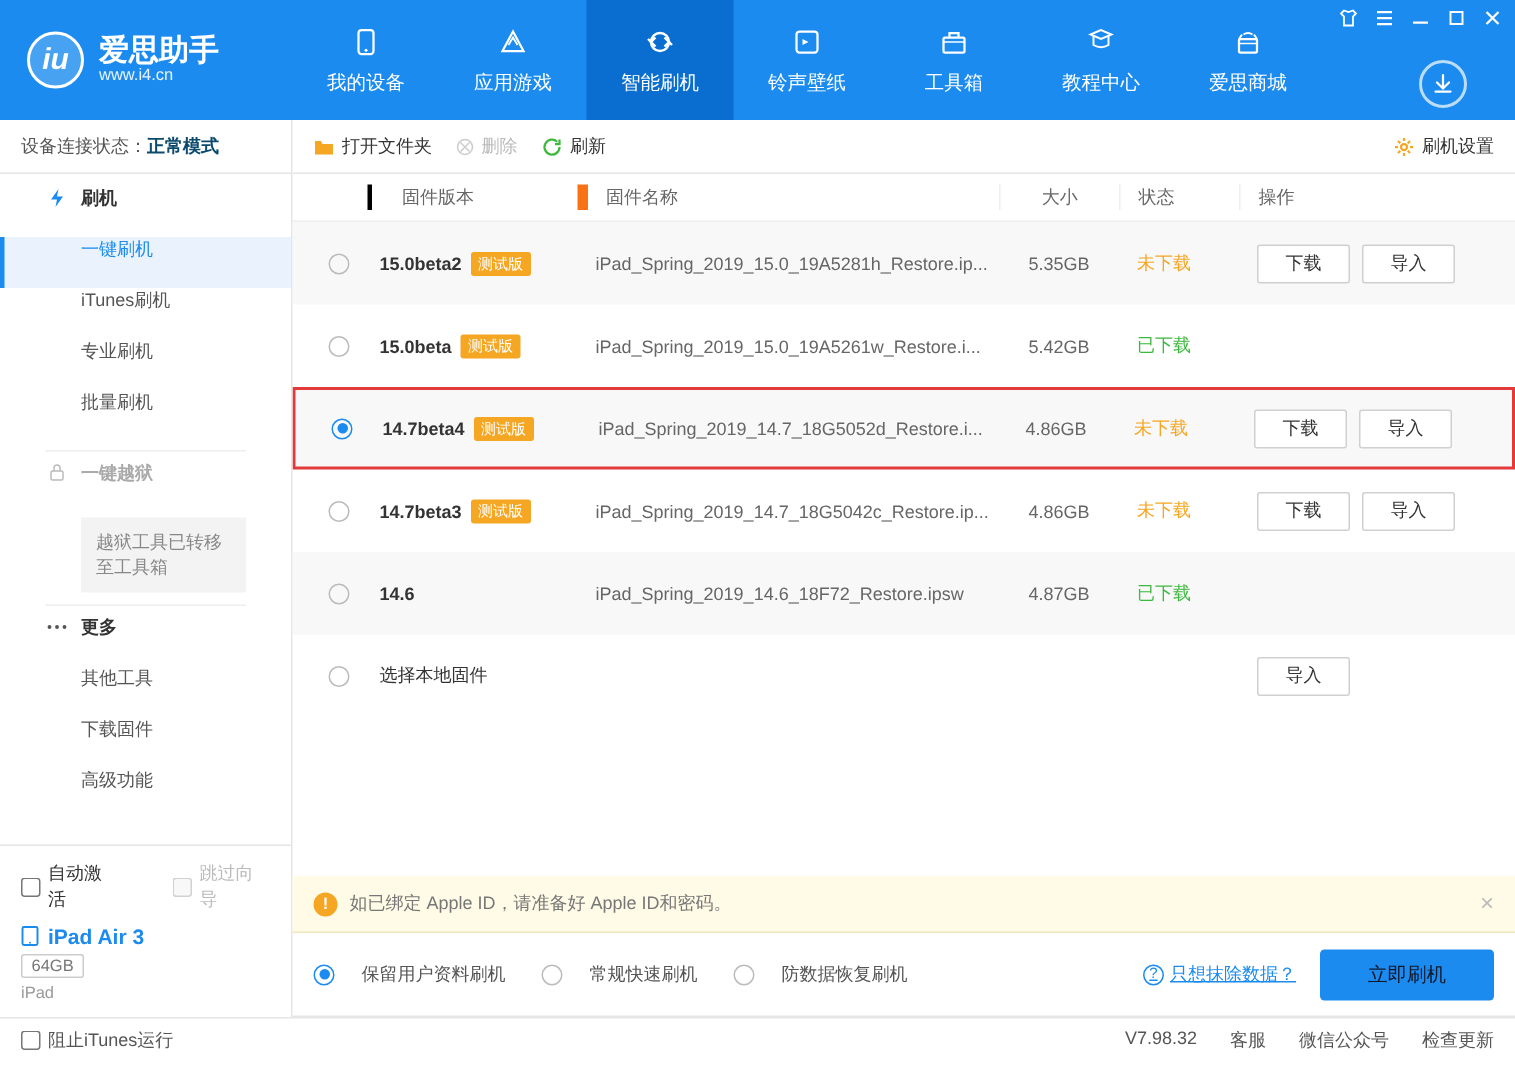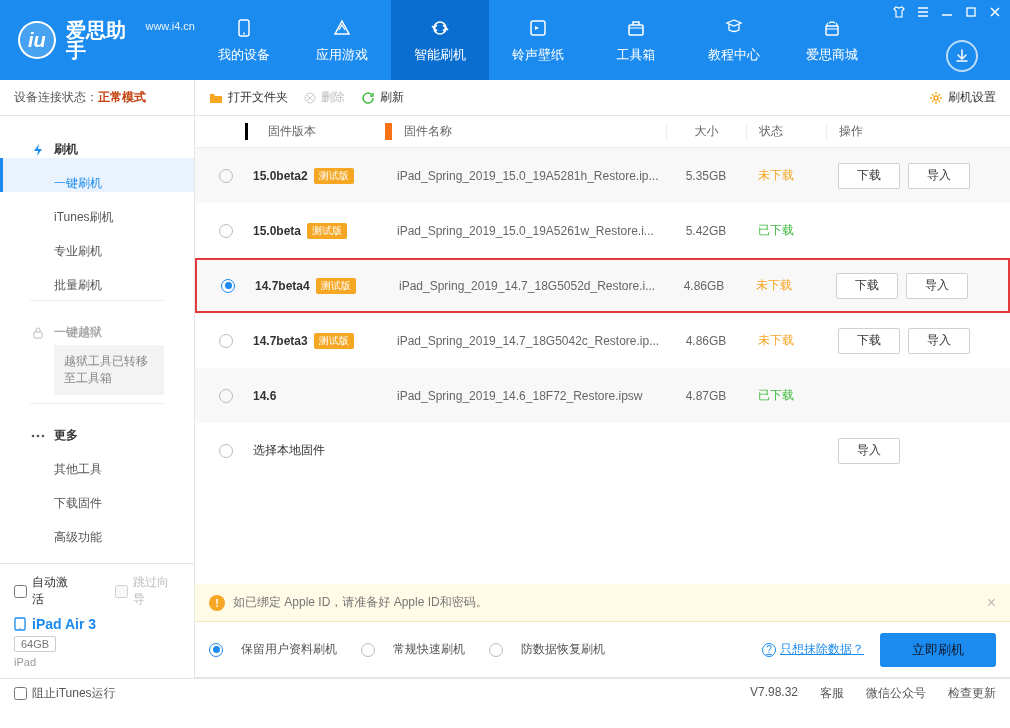--- a/index.html
+++ b/index.html
@@ -1,43 +1,43 @@
 <!DOCTYPE html>
 <html><head>
 <meta charset="utf-8">
 <style>
 * { margin: 0; padding: 0; box-sizing: border-box; font-family: "Microsoft YaHei", Arial, sans-serif; }
 body { width: 1010px; height: 728px; background: #fff; font-size: 12px; color: #333; overflow: hidden; }
 
 .header { height: 80px; background: #1b8bef; color: #fff; display: flex; position: relative; }
 .logo-area { width: 195px; display: flex; align-items: center; padding-left: 18px; }
 .logo-circle { width: 38px; height: 38px; border-radius: 50%; background: rgba(255,255,255,0.2); border: 2px solid #fff; display: flex; align-items: center; justify-content: center; font-size: 20px; font-weight: bold; margin-right: 10px; font-style: italic; }
-.logo-text { display: flex; }
+.logo-text { display: flex; flex-direction: column; }
 .logo-title { font-size: 20px; font-weight: bold; line-height: 1; }
 .logo-url { font-size: 11px; opacity: 0.9; }
 
 .nav-tabs { display: flex; flex: 1; }
 .nav-tab { width: 98px; display: flex; flex-direction: column; align-items: center; justify-content: center; gap: 6px; cursor: pointer; }
 .nav-tab.active { background: #0a6ed1; }
 .nav-tab .nav-icon { width: 28px; height: 24px; display: flex; align-items: center; justify-content: center; }
 .nav-tab .nav-label { font-size: 13px; }
 
 .win-controls { position: absolute; top: 5px; right: 8px; display: flex; gap: 10px; align-items: center; }
 .win-btn { width: 14px; height: 14px; cursor: pointer; display: flex; align-items: center; justify-content: center; color: #fff; }
 
 .download-circle { position: absolute; right: 32px; top: 40px; width: 32px; height: 32px; border-radius: 50%; border: 2px solid rgba(255,255,255,0.7); display: flex; align-items: center; justify-content: center; color: #fff; cursor: pointer; }
 
 .body-row { display: flex; height: 598px; }
 
 .sidebar { width: 195px; border-right: 1px solid #e5e5e5; display: flex; flex-direction: column; }
 .device-status { height: 36px; border-bottom: 1px solid #e5e5e5; display: flex; align-items: center; padding: 0 14px; font-size: 12px; color: #555; }
-.device-status .mode { font-weight: bold; color: #c2410c; }
+.device-status .mode { font-weight: bold; color: #0c4a6e; }
 
 .side-menu { padding: 8px 0; flex: 1; overflow-y: auto; }
-.side-item { height: 34px; display: flex; align-items: flex-end; padding-left: 38px; cursor: pointer; color: #333; position: relative; }
+.side-item { height: 34px; display: flex; align-items: flex-start; padding-left: 38px; cursor: pointer; color: #333; position: relative; }
 .side-item.group { padding-left: 30px; font-weight: bold; color: #333; }
 .side-item.group .grp-icon { width: 16px; height: 16px; margin-right: 8px; display: flex; align-items: center; justify-content: center; }
 .side-item.sub { padding-left: 54px; color: #555; }
 .side-item.sub.active { background: #eaf3fd; color: #1b8bef; border-left: 3px solid #1b8bef; padding-left: 51px; }
 .side-item.disabled { color: #aaa; }
 .side-note { margin: 4px 30px 8px 54px; background: #f3f3f3; color: #888; padding: 8px 10px; font-size: 12px; line-height: 1.4; }
 .side-sep { height: 1px; background: #eee; margin: 6px 30px; }
 
 .side-bottom { border-top: 1px solid #e5e5e5; padding: 10px 14px; }
 .chk-row { display: flex; align-items: center; gap: 14px; margin-bottom: 8px; }

